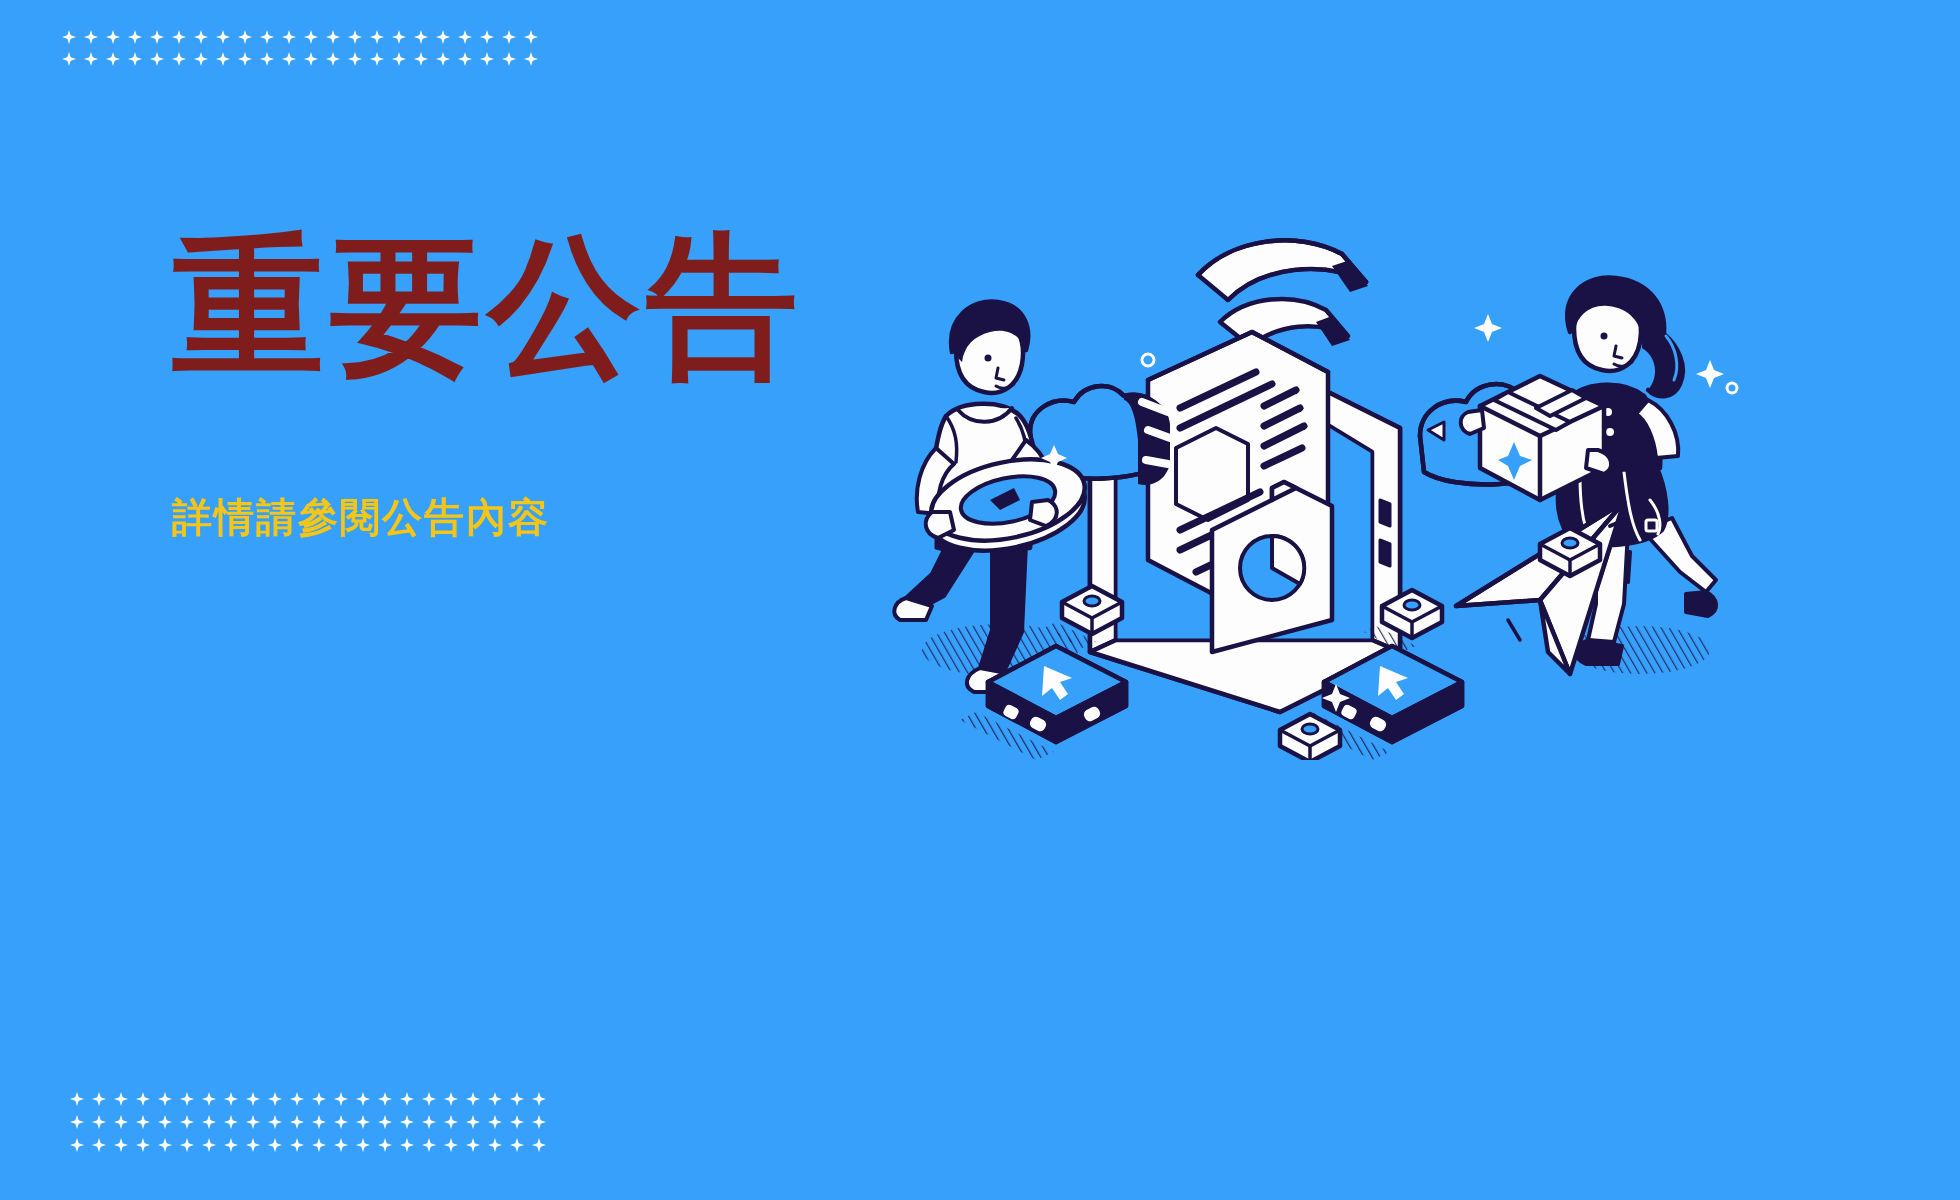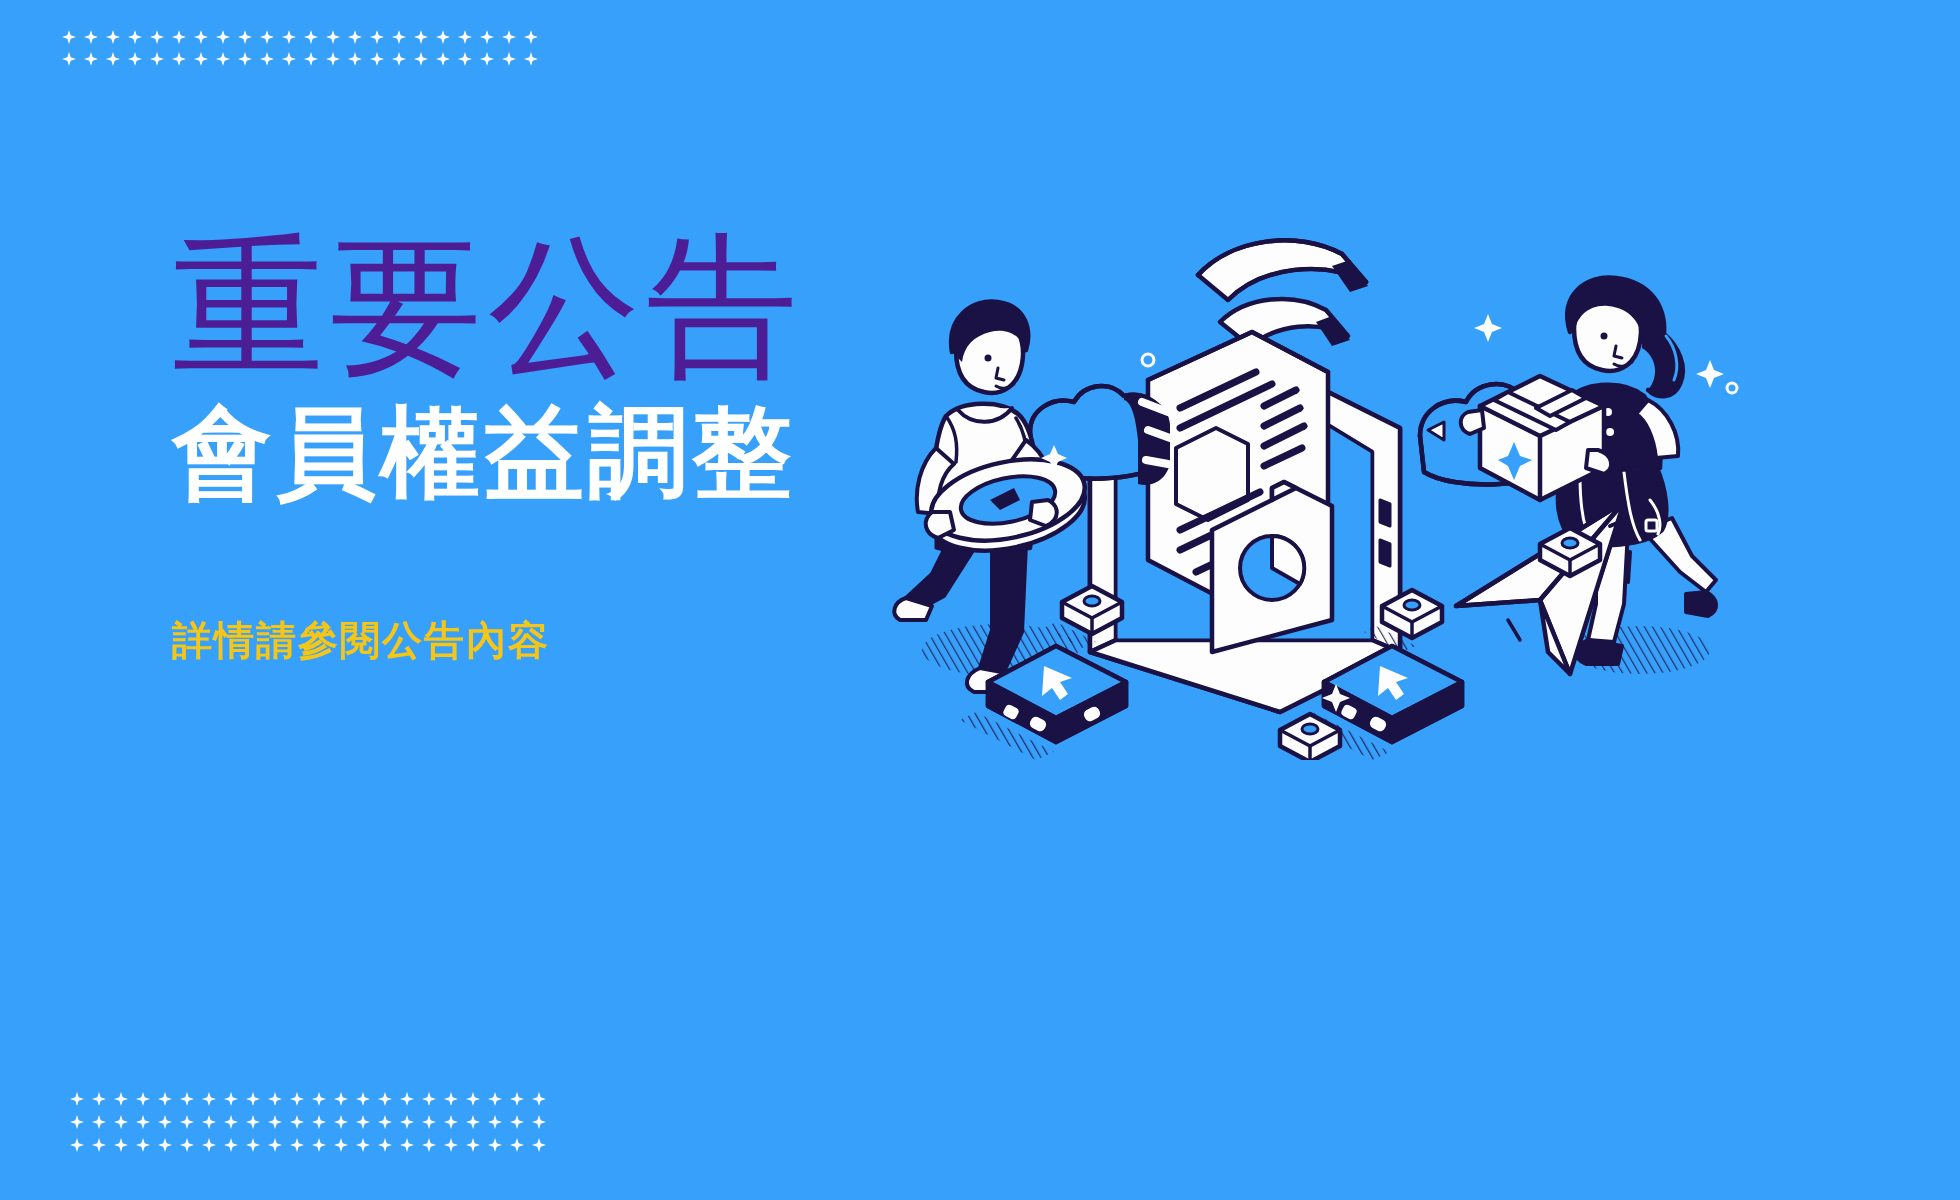--- a/index.html
+++ b/index.html
@@ -22,22 +22,22 @@
   #pattern-top .dot-row { margin-bottom:8px; }
   #pattern-bottom { left:70px; top:1092px; }
   #pattern-bottom .dot-row { margin-bottom:9px; }
 
   
   .text-block { position:absolute; left:172px; top:230px; width:760px; }
 
   .title-main {
     font-size:152px;
     line-height:1.0;
-    font-weight:normal;
-    color:#4c1d95;
+    font-weight:bold;
+    color:#7f1d1d;
     letter-spacing:6px;
     white-space:nowrap;
   }
   .title-sub {
     margin-top:18px;
     font-size:100px;
     line-height:1.05;
     font-weight:bold;
     color:#ffffff;
     letter-spacing:4px;
@@ -109,21 +109,20 @@
       <span class="dot"></span>
       <span class="dot"></span>
       <span class="dot"></span>
       <span class="dot"></span>
       <span class="dot"></span>
     </div>
   </div>
 
 <div class="text-block">
   <div class="title-main">重要公告</div>
-  <div class="title-sub">會員權益調整</div>
   <div class="caption">詳情請參閱公告內容</div>
 </div>
 
 <div class="illustration">
 <svg viewBox="0 0 1060 560" xmlns="http://www.w3.org/2000/svg">
   <defs>
     <pattern id="hatch" width="7" height="7" patternTransform="rotate(-30)" patternUnits="userSpaceOnUse">
       <line x1="0" y1="0" x2="0" y2="7" stroke="#1a1145" stroke-width="2.4"></line>
     </pattern>
   </defs>

